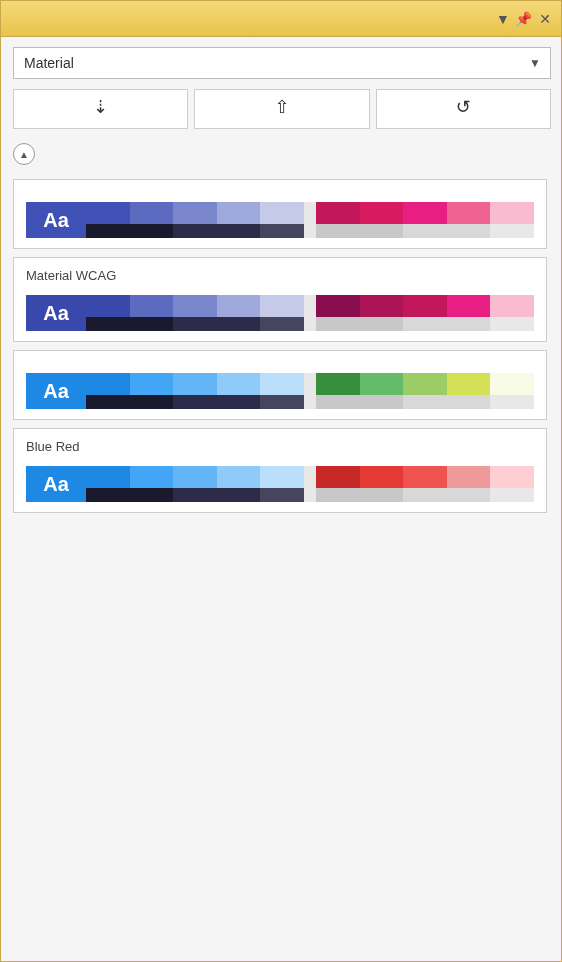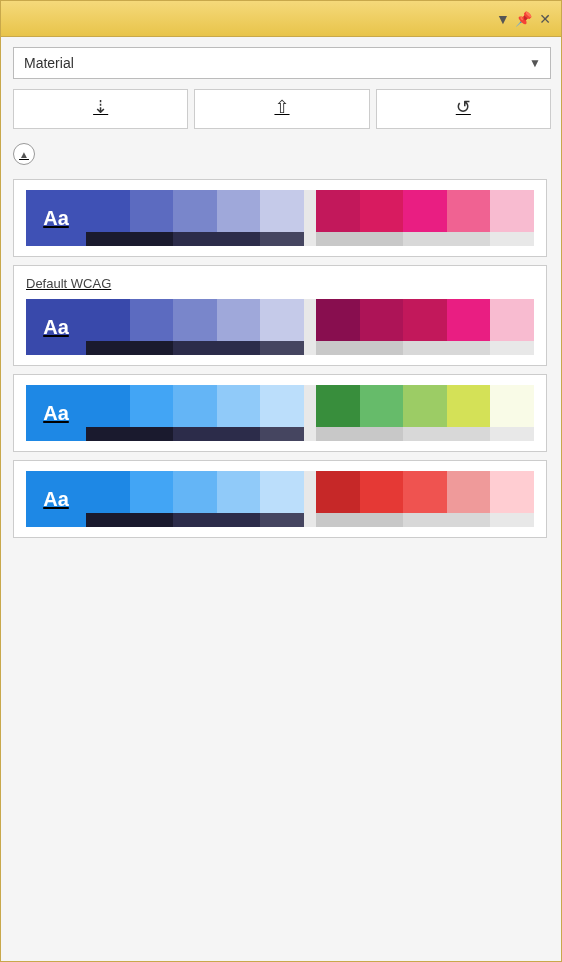--- a/index.html
+++ b/index.html
@@ -56,21 +56,20 @@
       overflow: hidden;
     }
 
     .panel-inner {
       flex: 1;
       display: flex;
       flex-direction: column;
       padding: 10px 10px 10px 12px;
       gap: 10px;
       overflow: hidden;
-      text-decoration: underline;
     }
 
     .dropdown-wrapper {
       position: relative;
       width: 100%;
     }
 
     .dropdown {
       width: 100%;
       padding: 7px 30px 7px 10px;
@@ -170,23 +169,24 @@
     }
 
     .swatch-name {
       font-size: 13px;
       color: #444;
       margin-bottom: 8px;
     }
 
     .swatch-preview {
       display: flex;
-      height: 56px;
+      height: 36px;
       gap: 0;
       align-items: stretch;
+      margin-top: 12px;
     }
 
     .swatch-aa {
       display: flex;
       align-items: center;
       justify-content: center;
       font-size: 20px;
       font-weight: bold;
       color: white;
       min-width: 60px;
@@ -272,21 +272,21 @@
                   <div style="flex: 1 1 0%; background-color: rgb(200, 200, 200);"></div>
                   <div style="flex: 1 1 0%; background-color: rgb(200, 200, 200);"></div>
                   <div style="flex: 1 1 0%; background-color: rgb(216, 216, 216);"></div>
                   <div style="flex: 1 1 0%; background-color: rgb(216, 216, 216);"></div>
                   <div style="flex: 1 1 0%; background-color: rgb(232, 232, 232);"></div>
                 </div>
               </div>
             </div>
           </div>
           <div class="swatch-card">
-            <div class="swatch-name">Default WCAG</div>
+            <div class="swatch-name">Material WCAG</div>
             <div class="swatch-preview">
               <div class="swatch-aa" style="background-color: rgb(57, 73, 171);">Aa</div>
               <div style="display: flex; flex-direction: column; flex: 1 1 0%;">
                 <div style="display: flex; flex: 1 1 0%;">
                   <div style="flex: 1 1 0%; background-color: rgb(57, 73, 171);"></div>
                   <div style="flex: 1 1 0%; background-color: rgb(92, 107, 192);"></div>
                   <div style="flex: 1 1 0%; background-color: rgb(121, 134, 203);"></div>
                   <div style="flex: 1 1 0%; background-color: rgb(159, 168, 218);"></div>
                   <div style="flex: 1 1 0%; background-color: rgb(197, 202, 233);"></div>
                 </div>
@@ -349,20 +349,21 @@
                   <div style="flex: 1 1 0%; background-color: rgb(200, 200, 200);"></div>
                   <div style="flex: 1 1 0%; background-color: rgb(200, 200, 200);"></div>
                   <div style="flex: 1 1 0%; background-color: rgb(216, 216, 216);"></div>
                   <div style="flex: 1 1 0%; background-color: rgb(216, 216, 216);"></div>
                   <div style="flex: 1 1 0%; background-color: rgb(232, 232, 232);"></div>
                 </div>
               </div>
             </div>
           </div>
           <div class="swatch-card">
+            <div class="swatch-name">Blue Red</div>
             <div class="swatch-preview">
               <div class="swatch-aa" style="background-color: rgb(30, 136, 229);">Aa</div>
               <div style="display: flex; flex-direction: column; flex: 1 1 0%;">
                 <div style="display: flex; flex: 1 1 0%;">
                   <div style="flex: 1 1 0%; background-color: rgb(30, 136, 229);"></div>
                   <div style="flex: 1 1 0%; background-color: rgb(66, 165, 245);"></div>
                   <div style="flex: 1 1 0%; background-color: rgb(100, 181, 246);"></div>
                   <div style="flex: 1 1 0%; background-color: rgb(144, 202, 249);"></div>
                   <div style="flex: 1 1 0%; background-color: rgb(187, 222, 251);"></div>
                 </div>

